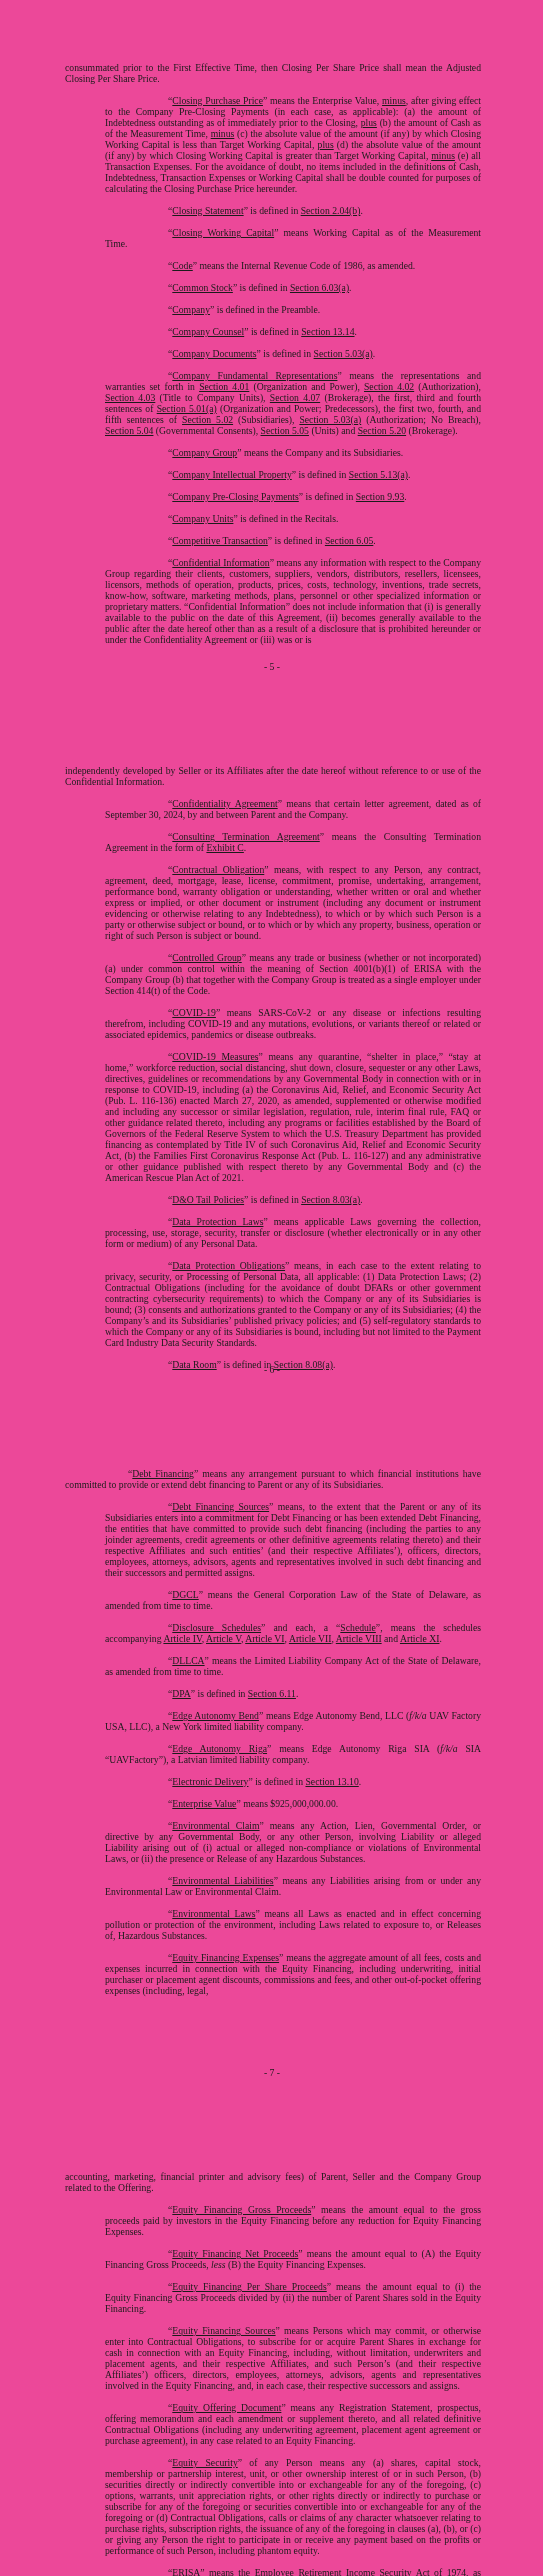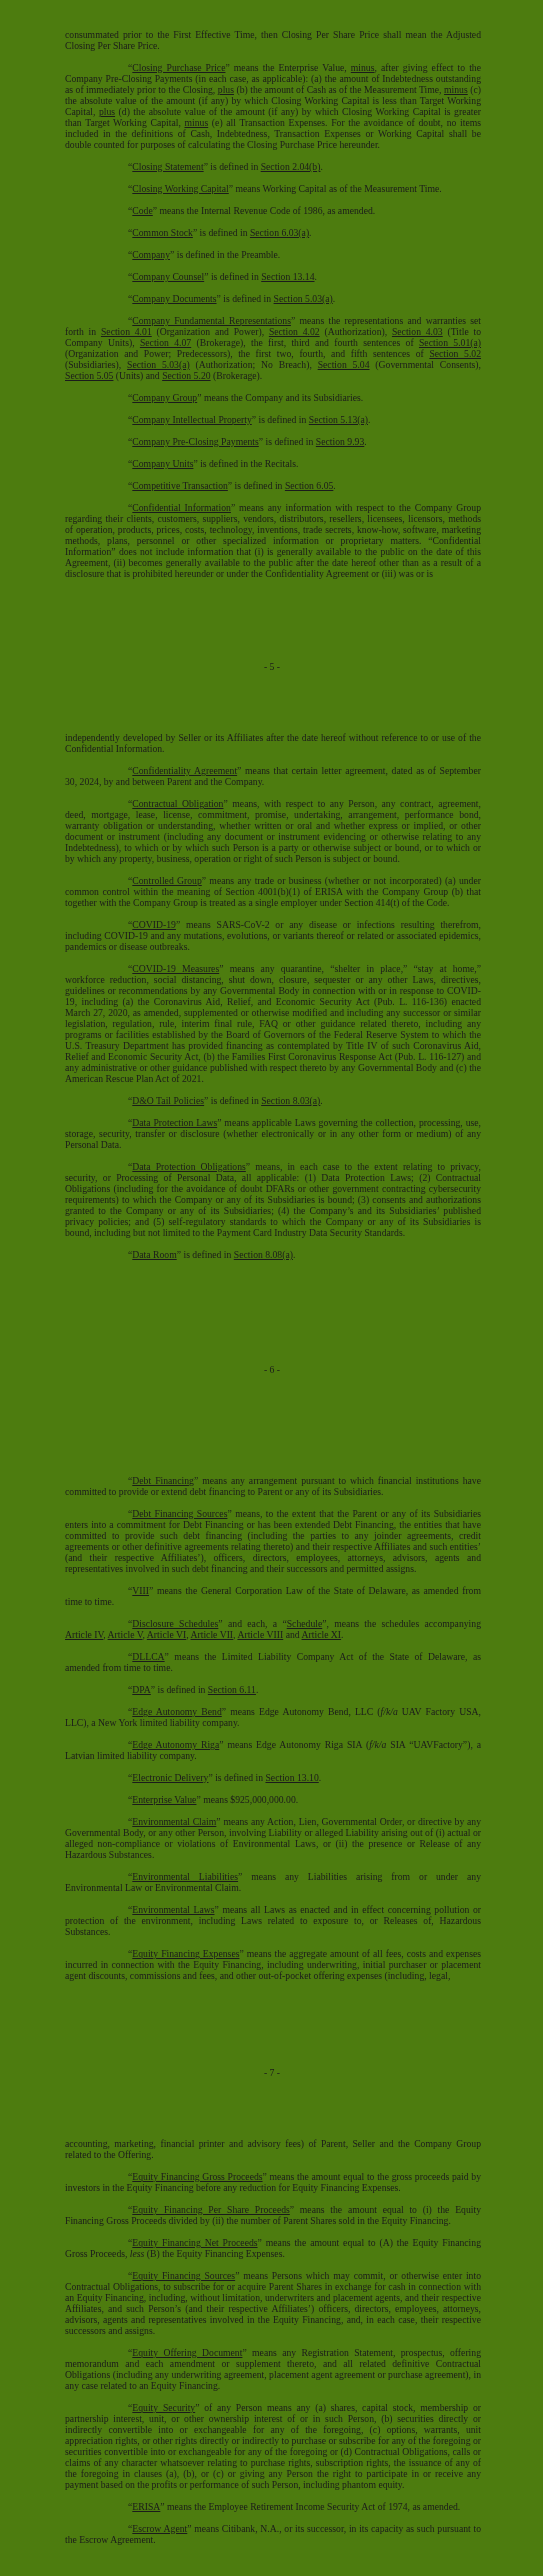--- a/index.html
+++ b/index.html
@@ -3,31 +3,31 @@
 <meta charset="utf-8">
 <style>
   html, body { margin:0; padding:0; background:#ffffff; }
   body { width:544px; }
   .doc { width:544px; }
   .page {
     position:relative;
     width:544px;
     height:703px;
     box-sizing:border-box;
-    padding:29px 63px 0 65px;
+    padding:62px 63px 0 65px;
     overflow:hidden;
-    background:#4d7c0f;
+    background:#ec4899;
     font-family:"Liberation Serif","DejaVu Serif",serif;
     font-size:9.7px;
     line-height:11px;
     color:#1b1b1b;
   }
   .para { margin:0; text-align:justify; }
-  .para + .para { margin-top:11px; }
-  .indent { text-indent:63px;margin-top:40px; }
+  .para + .para { margin-top:11px;margin-left:40px; }
+  .indent { text-indent:63px; }
   .u { text-decoration:underline; text-underline-offset:1px; }
   .i { font-style:italic; }
   .pagenum {
     position:absolute;
     top:661px;
     left:0;
     width:100%;
     text-align:center;
     text-indent:0;
   }
@@ -51,52 +51,53 @@
       <p class="para indent"><span>“</span><span class="u">Company Intellectual Property</span><span>” is defined in </span><span class="u">Section 5.13(a)</span><span>.</span></p>
       <p class="para indent"><span>“</span><span class="u">Company Pre-Closing Payments</span><span>” is defined in </span><span class="u">Section 9.93</span><span>.</span></p>
       <p class="para indent"><span>“</span><span class="u">Company Units</span><span>” is defined in the Recitals.</span></p>
       <p class="para indent"><span>“</span><span class="u">Competitive Transaction</span><span>” is defined in </span><span class="u">Section 6.05</span><span>.</span></p>
       <p class="para indent"><span>“</span><span class="u">Confidential Information</span><span>” means any information with respect to the Company Group regarding their clients, customers, suppliers, vendors, distributors, resellers, licensees, licensors, methods of operation, products, prices, costs, technology, inventions, trade secrets, know-how, software, marketing methods, plans, personnel or other specialized information or proprietary matters. “Confidential Information” does not include information that (i) is generally available to the public on the date of this Agreement, (ii) becomes generally available to the public after the date hereof other than as a result of a disclosure that is prohibited hereunder or under the Confidentiality Agreement or (iii) was or is</span></p>
       <div class="pagenum">- 5 -</div>
     </div>
     <div class="page">
       <p class="para"><span>independently developed by Seller or its Affiliates after the date hereof without reference to or use of the Confidential Information.</span></p>
       <p class="para indent"><span>“</span><span class="u">Confidentiality Agreement</span><span>” means that certain letter agreement, dated as of September 30, 2024, by and between Parent and the Company.</span></p>
+      <p class="para indent"><span>“</span><span class="u">Consulting Termination Agreement</span><span>” means the Consulting Termination Agreement in the form of </span><span class="u">Exhibit C</span><span>.</span></p>
       <p class="para indent"><span>“</span><span class="u">Contractual Obligation</span><span>” means, with respect to any Person, any contract, agreement, deed, mortgage, lease, license, commitment, promise, undertaking, arrangement, performance bond, warranty obligation or understanding, whether written or oral and whether express or implied, or other document or instrument (including any document or instrument evidencing or otherwise relating to any Indebtedness), to which or by which such Person is a party or otherwise subject or bound, or to which or by which any property, business, operation or right of such Person is subject or bound.</span></p>
       <p class="para indent"><span>“</span><span class="u">Controlled Group</span><span>” means any trade or business (whether or not incorporated) (a) under common control within the meaning of Section 4001(b)(1) of ERISA with the Company Group (b) that together with the Company Group is treated as a single employer under Section 414(t) of the Code.</span></p>
       <p class="para indent"><span>“</span><span class="u">COVID-19</span><span>” means SARS-CoV-2 or any disease or infections resulting therefrom, including COVID-19 and any mutations, evolutions, or variants thereof or related or associated epidemics, pandemics or disease outbreaks.</span></p>
       <p class="para indent"><span>“</span><span class="u">COVID-19 Measures</span><span>” means any quarantine, “shelter in place,” “stay at home,” workforce reduction, social distancing, shut down, closure, sequester or any other Laws, directives, guidelines or recommendations by any Governmental Body in connection with or in response to COVID-19, including (a) the Coronavirus Aid, Relief, and Economic Security Act (Pub. L. 116-136) enacted March 27, 2020, as amended, supplemented or otherwise modified and including any successor or similar legislation, regulation, rule, interim final rule, FAQ or other guidance related thereto, including any programs or facilities established by the Board of Governors of the Federal Reserve System to which the U.S. Treasury Department has provided financing as contemplated by Title IV of such Coronavirus Aid, Relief and Economic Security Act, (b) the Families First Coronavirus Response Act (Pub. L. 116-127) and any administrative or other guidance published with respect thereto by any Governmental Body and (c) the American Rescue Plan Act of 2021.</span></p>
       <p class="para indent"><span>“</span><span class="u">D&amp;O Tail Policies</span><span>” is defined in </span><span class="u">Section 8.03(a)</span><span>.</span></p>
       <p class="para indent"><span>“</span><span class="u">Data Protection Laws</span><span>” means applicable Laws governing the collection, processing, use, storage, security, transfer or disclosure (whether electronically or in any other form or medium) of any Personal Data.</span></p>
       <p class="para indent"><span>“</span><span class="u">Data Protection Obligations</span><span>” means, in each case to the extent relating to privacy, security, or Processing of Personal Data, all applicable: (1) Data Protection Laws; (2) Contractual Obligations (including for the avoidance of doubt DFARs or other government contracting cybersecurity requirements) to which the Company or any of its Subsidiaries is bound; (3) consents and authorizations granted to the Company or any of its Subsidiaries; (4) the Company’s and its Subsidiaries’ published privacy policies; and (5) self-regulatory standards to which the Company or any of its Subsidiaries is bound, including but not limited to the Payment Card Industry Data Security Standards.</span></p>
       <p class="para indent"><span>“</span><span class="u">Data Room</span><span>” is defined in </span><span class="u">Section 8.08(a)</span><span>.</span></p>
       <div class="pagenum">- 6 -</div>
     </div>
     <div class="page">
       <p class="para indent"><span>“</span><span class="u">Debt Financing</span><span>” means any arrangement pursuant to which financial institutions have committed to provide or extend debt financing to Parent or any of its Subsidiaries.</span></p>
       <p class="para indent"><span>“</span><span class="u">Debt Financing Sources</span><span>” means, to the extent that the Parent or any of its Subsidiaries enters into a commitment for Debt Financing or has been extended Debt Financing, the entities that have committed to provide such debt financing (including the parties to any joinder agreements, credit agreements or other definitive agreements relating thereto) and their respective Affiliates and such entities’ (and their respective Affiliates’), officers, directors, employees, attorneys, advisors, agents and representatives involved in such debt financing and their successors and permitted assigns.</span></p>
-      <p class="para indent"><span>“</span><span class="u">VIII</span><span>” means the General Corporation Law of the State of Delaware, as amended from time to time.</span></p>
+      <p class="para indent"><span>“</span><span class="u">DGCL</span><span>” means the General Corporation Law of the State of Delaware, as amended from time to time.</span></p>
       <p class="para indent"><span>“</span><span class="u">Disclosure Schedules</span><span>” and each, a “</span><span class="u">Schedule</span><span>”, means the schedules accompanying </span><span class="u">Article IV</span><span>, </span><span class="u">Article V</span><span>, </span><span class="u">Article VI</span><span>, </span><span class="u">Article VII</span><span>, </span><span class="u">Article VIII</span><span> and </span><span class="u">Article XI</span><span>.</span></p>
       <p class="para indent"><span>“</span><span class="u">DLLCA</span><span>” means the Limited Liability Company Act of the State of Delaware, as amended from time to time.</span></p>
       <p class="para indent"><span>“</span><span class="u">DPA</span><span>” is defined in </span><span class="u">Section 6.11</span><span>.</span></p>
       <p class="para indent"><span>“</span><span class="u">Edge Autonomy Bend</span><span>” means Edge Autonomy Bend, LLC (</span><span class="i">f/k/a</span><span> UAV Factory USA, LLC), a New York limited liability company.</span></p>
       <p class="para indent"><span>“</span><span class="u">Edge Autonomy Riga</span><span>” means Edge Autonomy Riga SIA (</span><span class="i">f/k/a</span><span> SIA “UAVFactory”), a Latvian limited liability company.</span></p>
       <p class="para indent"><span>“</span><span class="u">Electronic Delivery</span><span>” is defined in </span><span class="u">Section 13.10</span><span>.</span></p>
       <p class="para indent"><span>“</span><span class="u">Enterprise Value</span><span>” means $925,000,000.00.</span></p>
       <p class="para indent"><span>“</span><span class="u">Environmental Claim</span><span>” means any Action, Lien, Governmental Order, or directive by any Governmental Body, or any other Person, involving Liability or alleged Liability arising out of (i) actual or alleged non-compliance or violations of Environmental Laws, or (ii) the presence or Release of any Hazardous Substances.</span></p>
       <p class="para indent"><span>“</span><span class="u">Environmental Liabilities</span><span>” means any Liabilities arising from or under any Environmental Law or Environmental Claim.</span></p>
       <p class="para indent"><span>“</span><span class="u">Environmental Laws</span><span>” means all Laws as enacted and in effect concerning pollution or protection of the environment, including Laws related to exposure to, or Releases of, Hazardous Substances.</span></p>
       <p class="para indent"><span>“</span><span class="u">Equity Financing Expenses</span><span>” means the aggregate amount of all fees, costs and expenses incurred in connection with the Equity Financing, including underwriting, initial purchaser or placement agent discounts, commissions and fees, and other out-of-pocket offering expenses (including, legal,</span></p>
       <div class="pagenum">- 7 -</div>
     </div>
     <div class="page">
       <p class="para"><span>accounting, marketing, financial printer and advisory fees) of Parent, Seller and the Company Group related to the Offering.</span></p>
       <p class="para indent"><span>“</span><span class="u">Equity Financing Gross Proceeds</span><span>” means the amount equal to the gross proceeds paid by investors in the Equity Financing before any reduction for Equity Financing Expenses.</span></p>
+      <p class="para indent"><span>“</span><span class="u">Equity Financing Net Proceeds</span><span>” means the amount equal to (A) the Equity Financing Gross Proceeds, </span><span class="i">less</span><span> (B) the Equity Financing Expenses.</span></p>
       <p class="para indent"><span>“</span><span class="u">Equity Financing Per Share Proceeds</span><span>” means the amount equal to (i) the Equity Financing Gross Proceeds divided by (ii) the number of Parent Shares sold in the Equity Financing.</span></p>
-      <p class="para indent"><span>“</span><span class="u">Equity Financing Net Proceeds</span><span>” means the amount equal to (A) the Equity Financing Gross Proceeds, </span><span class="i">less</span><span> (B) the Equity Financing Expenses.</span></p>
       <p class="para indent"><span>“</span><span class="u">Equity Financing Sources</span><span>” means Persons which may commit, or otherwise enter into Contractual Obligations, to subscribe for or acquire Parent Shares in exchange for cash in connection with an Equity Financing, including, without limitation, underwriters and placement agents, and their respective Affiliates, and such Person’s (and their respective Affiliates’) officers, directors, employees, attorneys, advisors, agents and representatives involved in the Equity Financing, and, in each case, their respective successors and assigns.</span></p>
       <p class="para indent"><span>“</span><span class="u">Equity Offering Document</span><span>” means any Registration Statement, prospectus, offering memorandum and each amendment or supplement thereto, and all related definitive Contractual Obligations (including any underwriting agreement, placement agent agreement or purchase agreement), in any case related to an Equity Financing.</span></p>
       <p class="para indent"><span>“</span><span class="u">Equity Security</span><span>” of any Person means any (a) shares, capital stock, membership or partnership interest, unit, or other ownership interest of or in such Person, (b) securities directly or indirectly convertible into or exchangeable for any of the foregoing, (c) options, warrants, unit appreciation rights, or other rights directly or indirectly to purchase or subscribe for any of the foregoing or securities convertible into or exchangeable for any of the foregoing or (d) Contractual Obligations, calls or claims of any character whatsoever relating to purchase rights, subscription rights, the issuance of any of the foregoing in clauses (a), (b), or (c) or giving any Person the right to participate in or receive any payment based on the profits or performance of such Person, including phantom equity.</span></p>
       <p class="para indent"><span>“</span><span class="u">ERISA</span><span>” means the Employee Retirement Income Security Act of 1974, as amended.</span></p>
       <p class="para indent"><span>“</span><span class="u">Escrow Agent</span><span>” means Citibank, N.A., or its successor, in its capacity as such pursuant to the Escrow Agreement.</span></p>
     </div>
   </div>
 
 
 </body></html>

